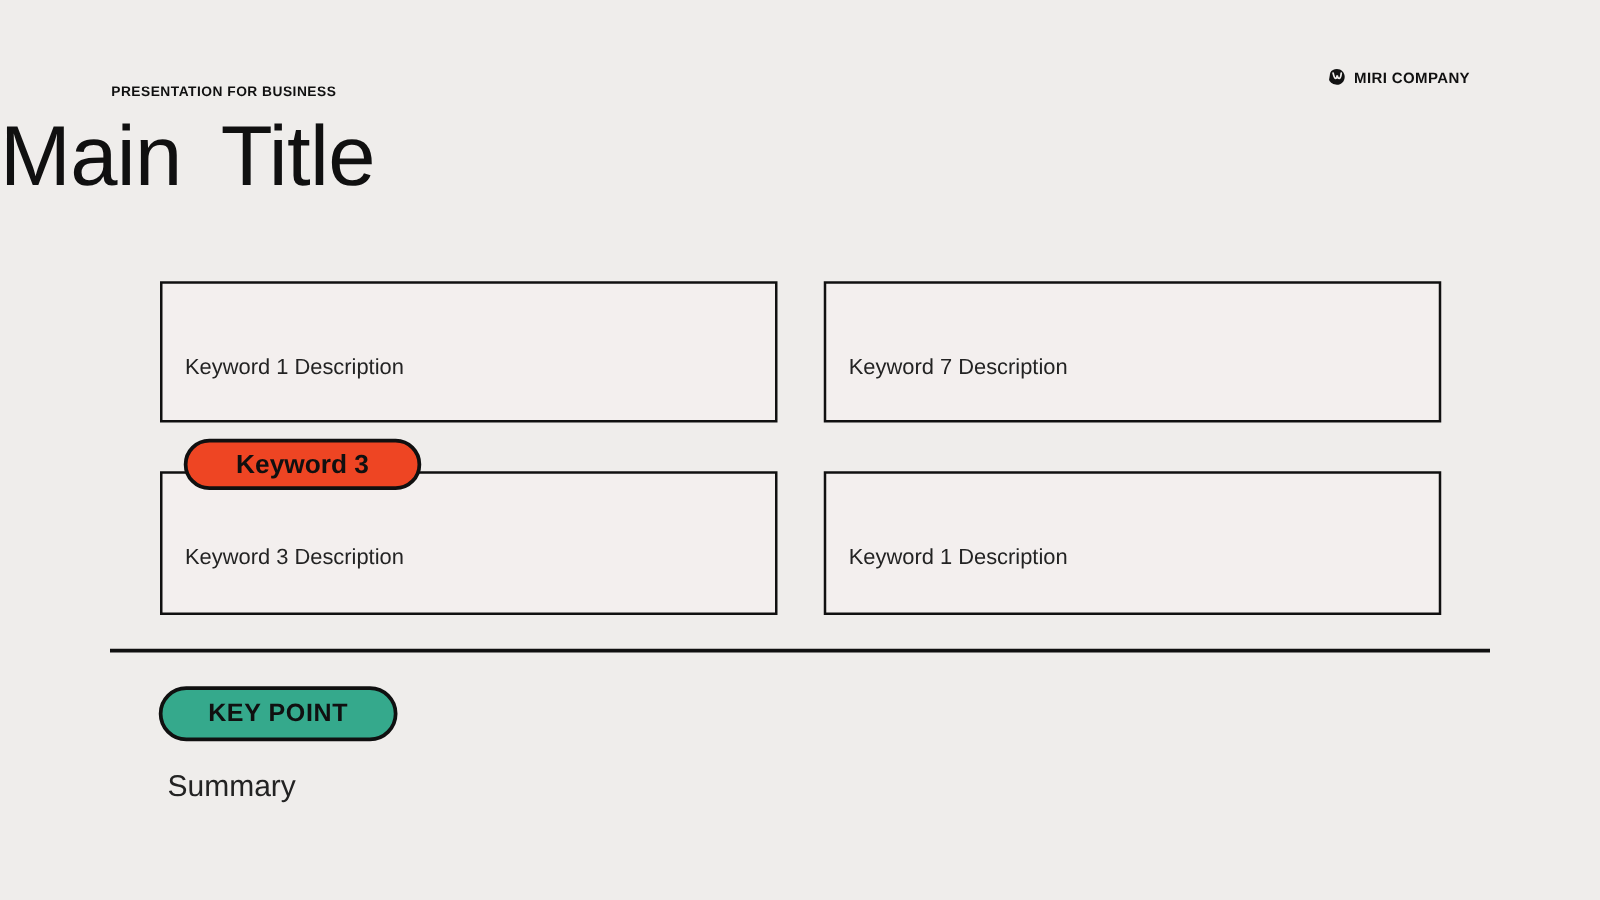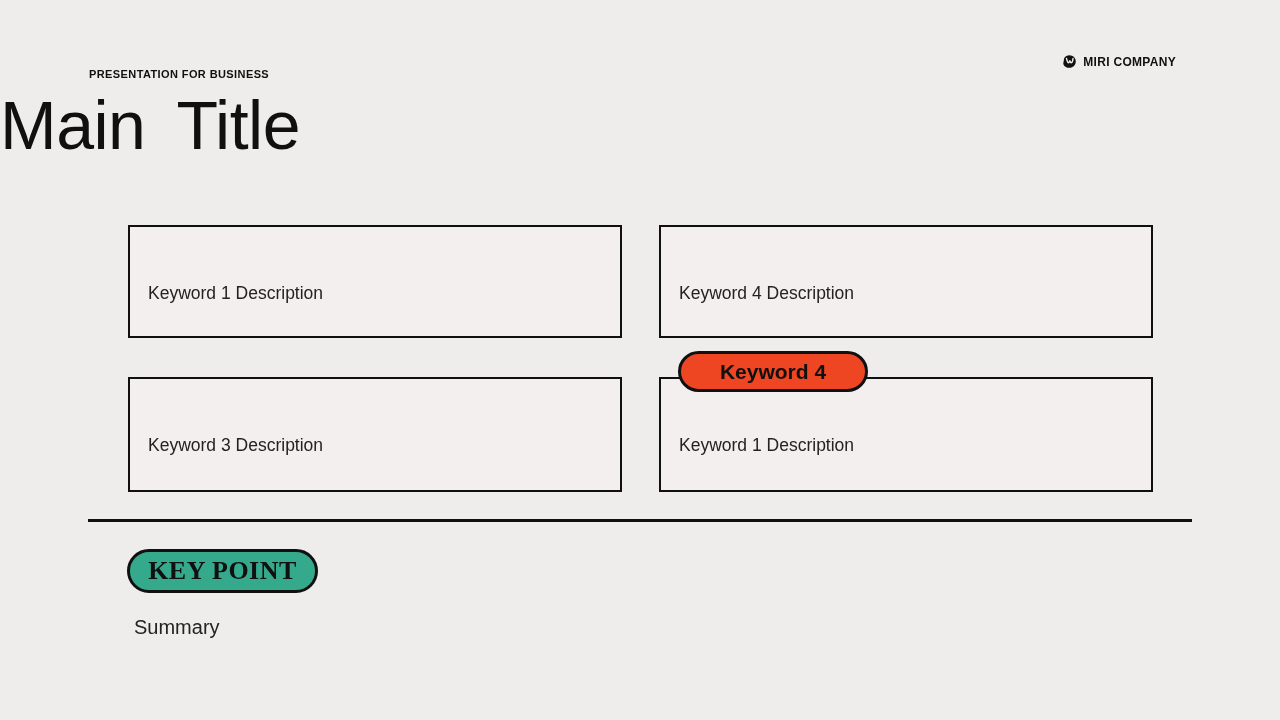--- a/index.html
+++ b/index.html
@@ -66,24 +66,24 @@
     width:1104px;height:3px;background:var(--ink);
   }
   .key-pill{
     position:absolute;left:127px;top:549px;
     width:191px;height:44px;
     background:var(--accent-green);
     border:3px solid var(--ink);
     border-radius:22px;
     display:flex;align-items:center;justify-content:center;
   }
-  .key-pill span{font-size:26px;font-weight:700;letter-spacing:.5px;font-family:Liberation Serif, serif;}
+  .key-pill span{font-size:20px;font-weight:700;letter-spacing:.5px;}
   .summary{
     position:absolute;left:134px;top:616px;
-    font-size:20px;color:var(--text-soft);
+    font-size:24px;color:var(--text-soft);
   }
 </style>
 </head>
 <body>
 
 <div class="eyebrow">PRESENTATION FOR BUSINESS</div>
 
 <div class="brand">
   <span class="logo">
     <svg width="15" height="15" viewBox="0 0 24 24" aria-hidden="true">
@@ -96,33 +96,33 @@
 
 <h1 class="page-title">Main Title</h1>
 
 <div class="card card-1">
   <div class="box"></div>
   <div class="desc">Keyword 1 Description</div>
 </div>
 
 <div class="card card-2">
   <div class="box"></div>
-  <div class="desc">Keyword 4 Description</div>
+  <div class="desc">Keyword 7 Description</div>
 </div>
 
 <div class="card card-3">
   <div class="box"></div>
+  <div class="pill">
+    <span>Keyword 3</span>
+  </div>
   <div class="desc">Keyword 3 Description</div>
 </div>
 
 <div class="card card-4">
   <div class="box"></div>
-  <div class="pill">
-    <span>Keyword 4</span>
-  </div>
   <div class="desc">Keyword 1 Description</div>
 </div>
 
 <div class="divider"></div>
 
 <div class="key-pill">
   <span>KEY POINT</span>
 </div>
 
 <div class="summary">Summary</div>

